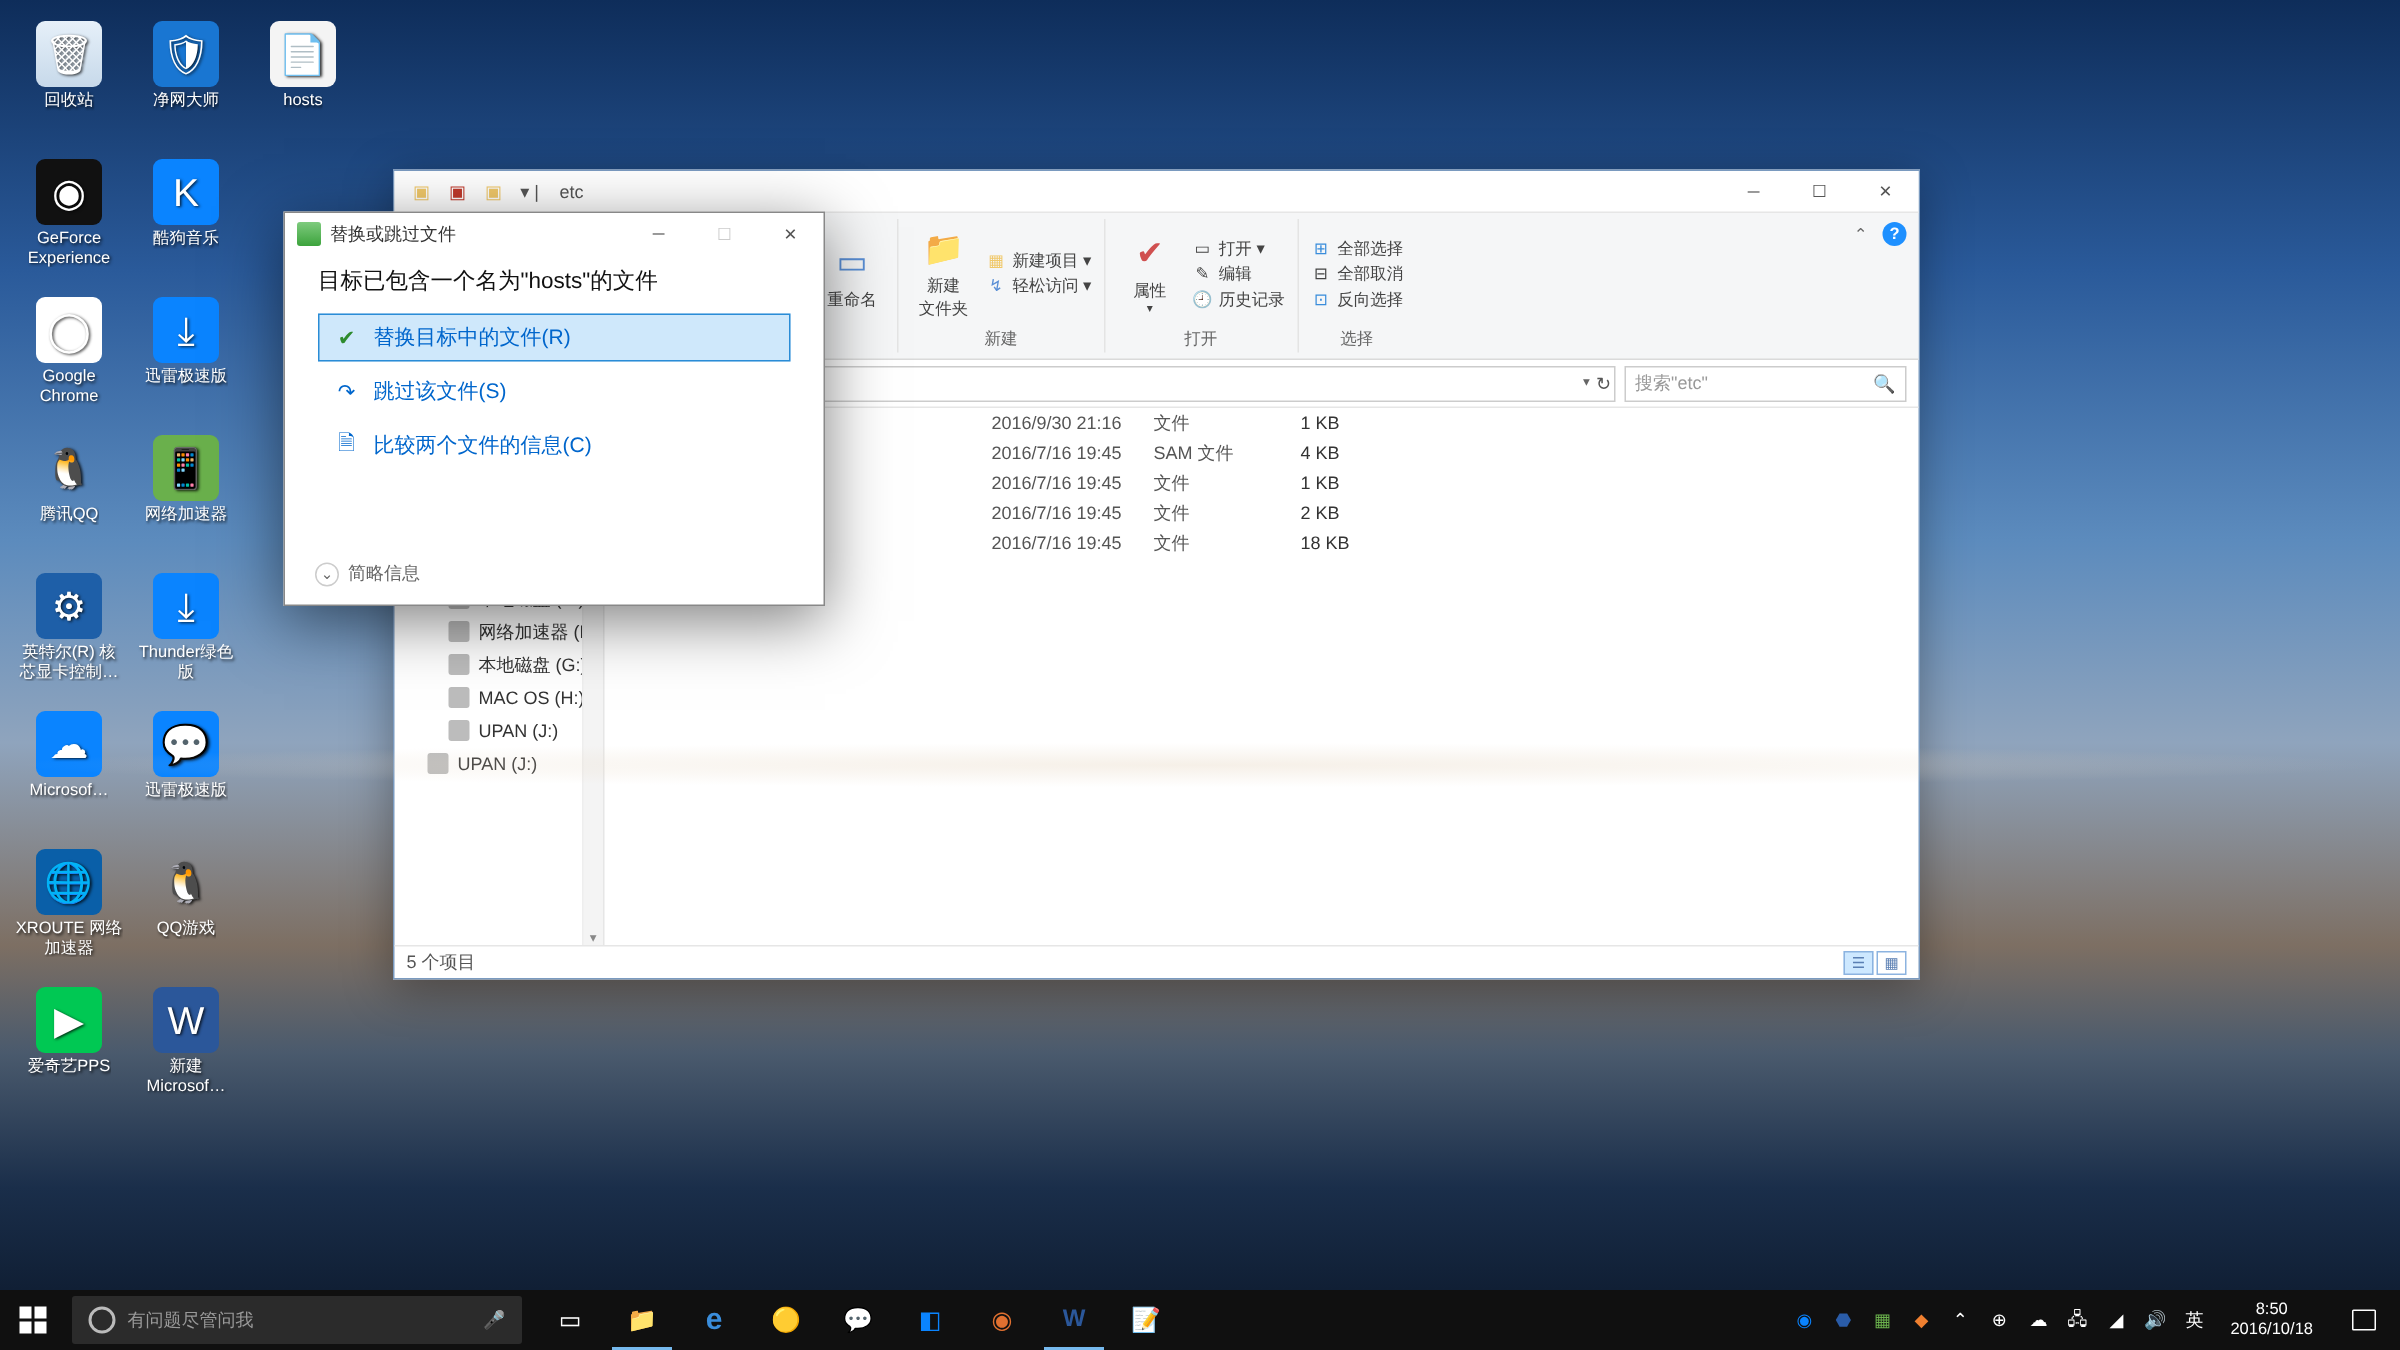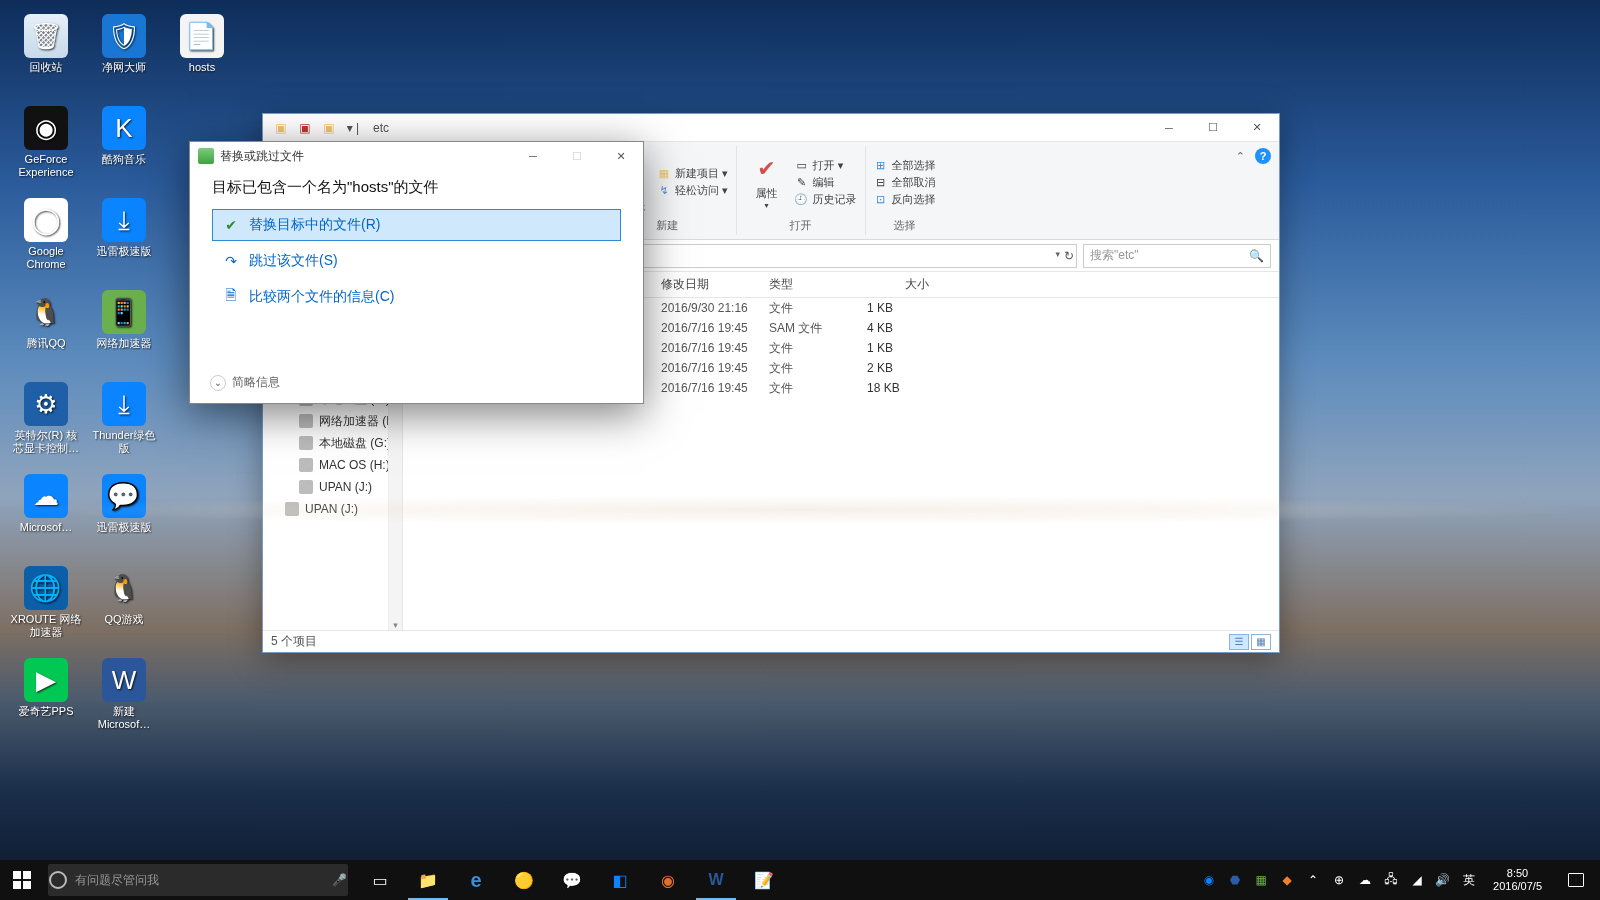--- a/index.html
+++ b/index.html
@@ -52,40 +52,40 @@
 .file-row { height:20px; display:flex; align-items:center; color:#333; }
 .file-row .c-name { display:flex; align-items:center; gap:6px; padding-left:8px; }
 .file-row .fi { width:14px; height:14px; display:inline-block; background:linear-gradient(#fff,#eee); border:1px solid #d0d0d0; }
 .file-row .c-date, .file-row .c-type { color:#555; padding-left:12px; }
 .file-row .c-size { text-align:left; padding-right:6px; }
 .status-bar { height:22px; border-top:1px solid #e6e6e6; display:flex; align-items:center; font-size:12px; color:#555; padding:0 8px; }
 .view-toggle { margin-left:auto; display:flex; gap:2px; }
 .view-toggle .vt { width:20px; height:16px; border:1px solid #8cb3e0; display:flex; align-items:center; justify-content:center; font-size:10px; color:#5a7fb3; }
 .view-toggle .vt.active { background:#cde8ff; }
 
-.dialog { position:absolute; left:189px; top:141px; width:455px; height:263px; background:#fff; border:1px solid #888; box-shadow:0 10px 40px rgba(0,0,0,.5); display:flex; flex-direction:column; z-index:5; }
+.dialog { position:absolute; left:189px; top:141px; width:361px; height:263px; background:#fff; border:1px solid #888; box-shadow:0 10px 40px rgba(0,0,0,.5); display:flex; flex-direction:column; z-index:5; }
 .dlg-title { height:28px; display:flex; align-items:center; padding-left:8px; font-size:12px; color:#333; }
 .dlg-title .dicon { width:16px; height:16px; margin-right:6px; background:linear-gradient(#7ecb7e,#3ca33c); border-radius:2px; }
 .dlg-ctrls { margin-left:auto; display:flex; }
 .dlg-ctrls .tc { height:28px; }
 .dlg-body { padding:8px 22px 0; font-size:13px; color:#222; }
 .dlg-copying { font-size:12px; color:#444; margin-bottom:10px; }
 .dlg-copying .lnk { color:#0066cc; }
 .dlg-msg { font-size:15px; color:#111; margin-bottom:12px; }
 .dlg-opt { display:flex; align-items:center; height:32px; gap:10px; color:#0066cc; font-size:14px; padding:0 10px; margin-bottom:4px; border:1px solid transparent; }
 .dlg-opt.primary { background:#cfe8fb; border:1px solid #2a8cd6; }
 .dlg-opt .oi { width:16px; height:16px; display:flex; align-items:center; justify-content:center; font-size:14px; }
 .dlg-foot { margin-top:auto; padding:8px 20px 12px; display:flex; align-items:center; gap:6px; font-size:12px; color:#666; }
 .dlg-foot .chev { width:16px; height:16px; border:1px solid #ccc; border-radius:50%; display:flex; align-items:center; justify-content:center; font-size:10px; }
 
 .taskbar { position:absolute; left:0; right:0; bottom:0; height:40px; background:#101010; display:flex; align-items:center; color:#fff; }
 .start { width:44px; height:40px; display:flex; align-items:center; justify-content:center; }
 .win-logo { width:18px; height:18px; display:grid; grid-template-columns:1fr 1fr; grid-template-rows:1fr 1fr; gap:2px; }
 .win-logo span { background:#fff; }
-.cortana { flex:0 0 300px; height:32px; background:#2b2b2b; border-radius:2px; display:flex; align-items:center; padding:0 1px; gap:8px; font-size:12px; color:#999; margin-left:4px; }
+.cortana { flex:0 0 300px; height:32px; background:#2b2b2b; border-radius:2px; display:flex; align-items:center; padding:0 11px; gap:8px; font-size:12px; color:#999; margin-left:4px; }
 .cortana-ring { width:18px; height:18px; border:2px solid #bbb; border-radius:50%; }
 .mic { margin-left:auto; color:#888; }
 .task-btns { display:flex; height:40px; margin-left:8px; }
 .tbtn { width:48px; height:40px; display:flex; align-items:center; justify-content:center; position:relative; }
 .tbtn.active::after { content:""; position:absolute; bottom:0; left:4px; right:4px; height:2px; background:#76b9ed; }
 .tray { margin-left:auto; display:flex; align-items:center; height:40px; gap:10px; padding-right:6px; font-size:11px; }
 .tray .ti { width:16px; height:16px; display:flex; align-items:center; justify-content:center; color:#fff; font-size:12px; }
 .clock { text-align:center; font-size:11px; line-height:1.2; padding:0 6px; }
 .notif { width:36px; display:flex; align-items:center; justify-content:center; }
 .notif-box { width:16px; height:14px; border:1.5px solid #fff; border-radius:1px; position:relative; }
@@ -351,26 +351,20 @@
           <div class="nav-item">
             <span class="ni" style="background:#bcbcbc;border-radius:2px;display:inline-flex;align-items:center;justify-content:center;font-size:9px;color:#fff"></span>
             <span>UPAN (J:)</span>
           </div>
           <div class="nav-scroll">
             <span style="font-size:9px;color:#888">▴</span>
             <span style="font-size:9px;color:#888">▾</span>
           </div>
       </div>
       <div class="content">
-        <div class="col-head">
-          <div class="c-name"></div>
-          <div class="c-date">修改日期</div>
-          <div class="c-type">类型</div>
-          <div class="c-size">大小</div>
-        </div>
         <div id="file-rows">
             <div class="file-row">
               <div class="c-name">
                 <span class="fi"></span>
                 <span></span>
               </div>
               <div class="c-date">2016/9/30 21:16</div>
               <div class="c-type">文件</div>
               <div class="c-size">1 KB</div>
             </div>
@@ -485,20 +479,20 @@
       <span class="ti" style="color:#f08030">◆</span>
       <span class="ti">⌃</span>
       <span class="ti">⊕</span>
       <span class="ti">☁</span>
       <span class="ti">🖧</span>
       <span class="ti">◢</span>
       <span class="ti">🔊</span>
       <span class="ti" style="font-size:12px">英</span>
       <div class="clock">
         <div>8:50</div>
-          <div>2016/07/5</div>
+          <div>2016/10/18</div>
       </div>
       <div class="notif">
           <div class="notif-box"></div>
         </div>
     </div>
   </div>
 </div>
 
 </body></html>

